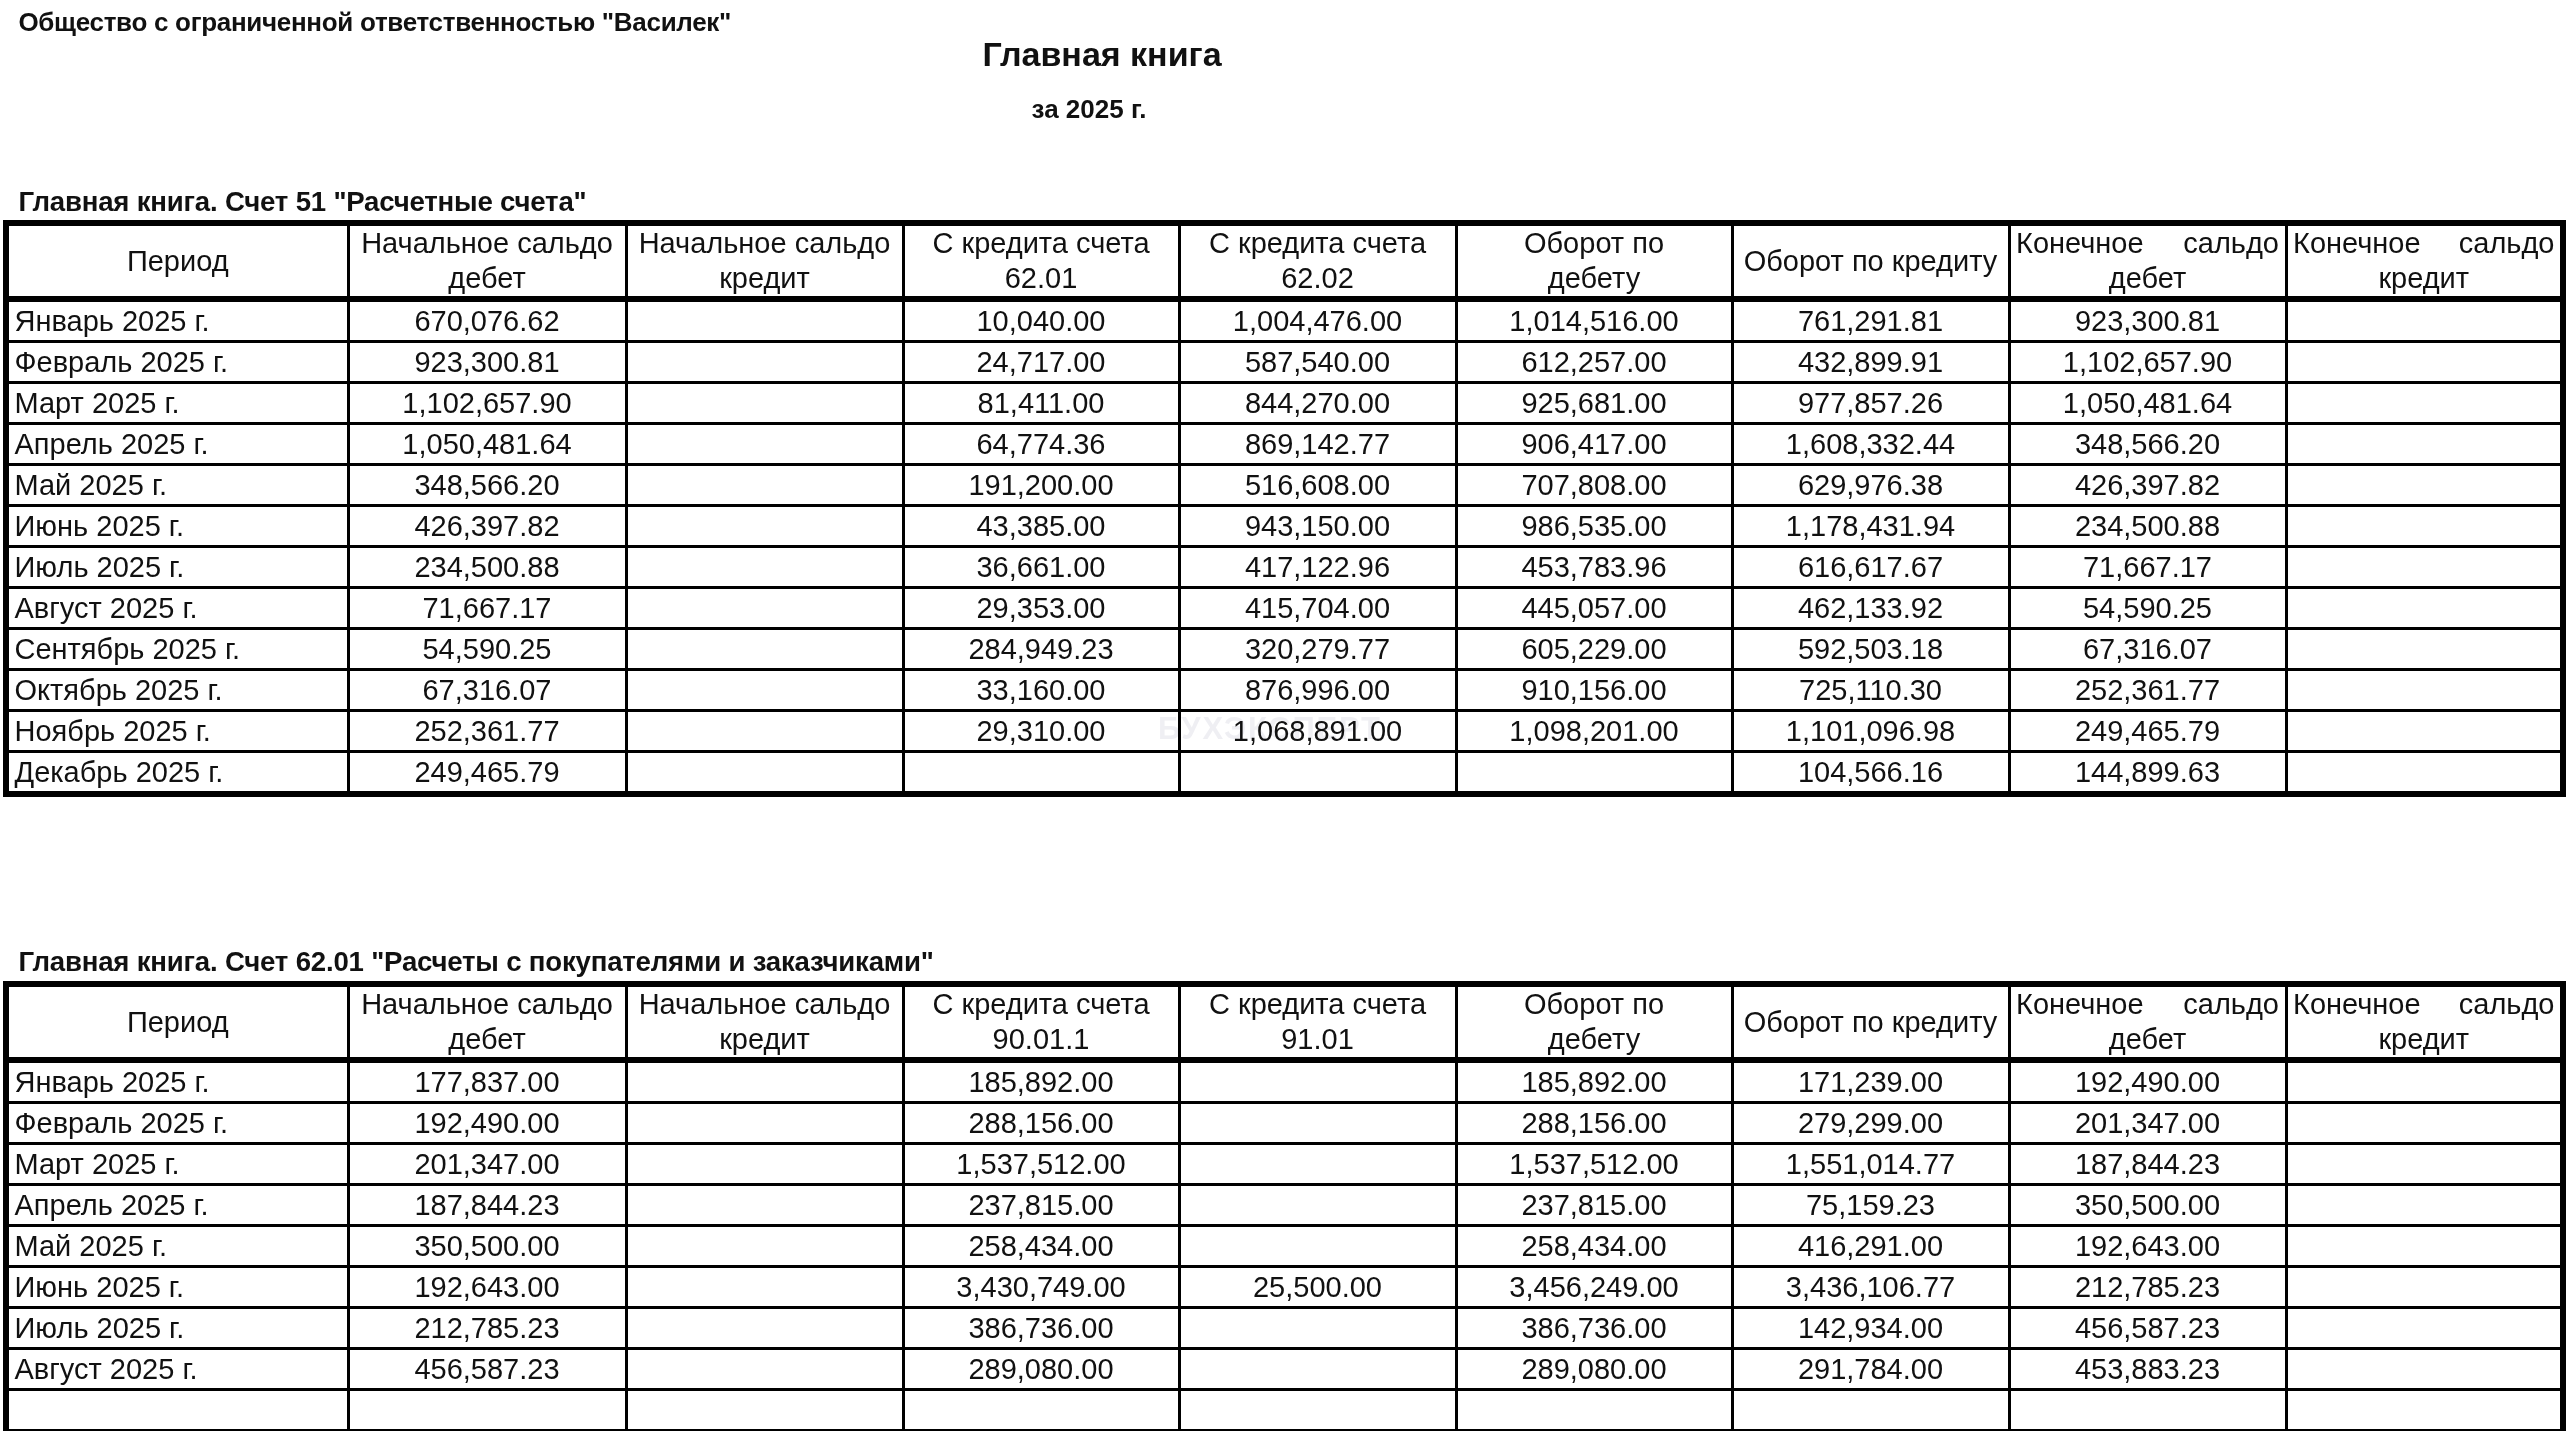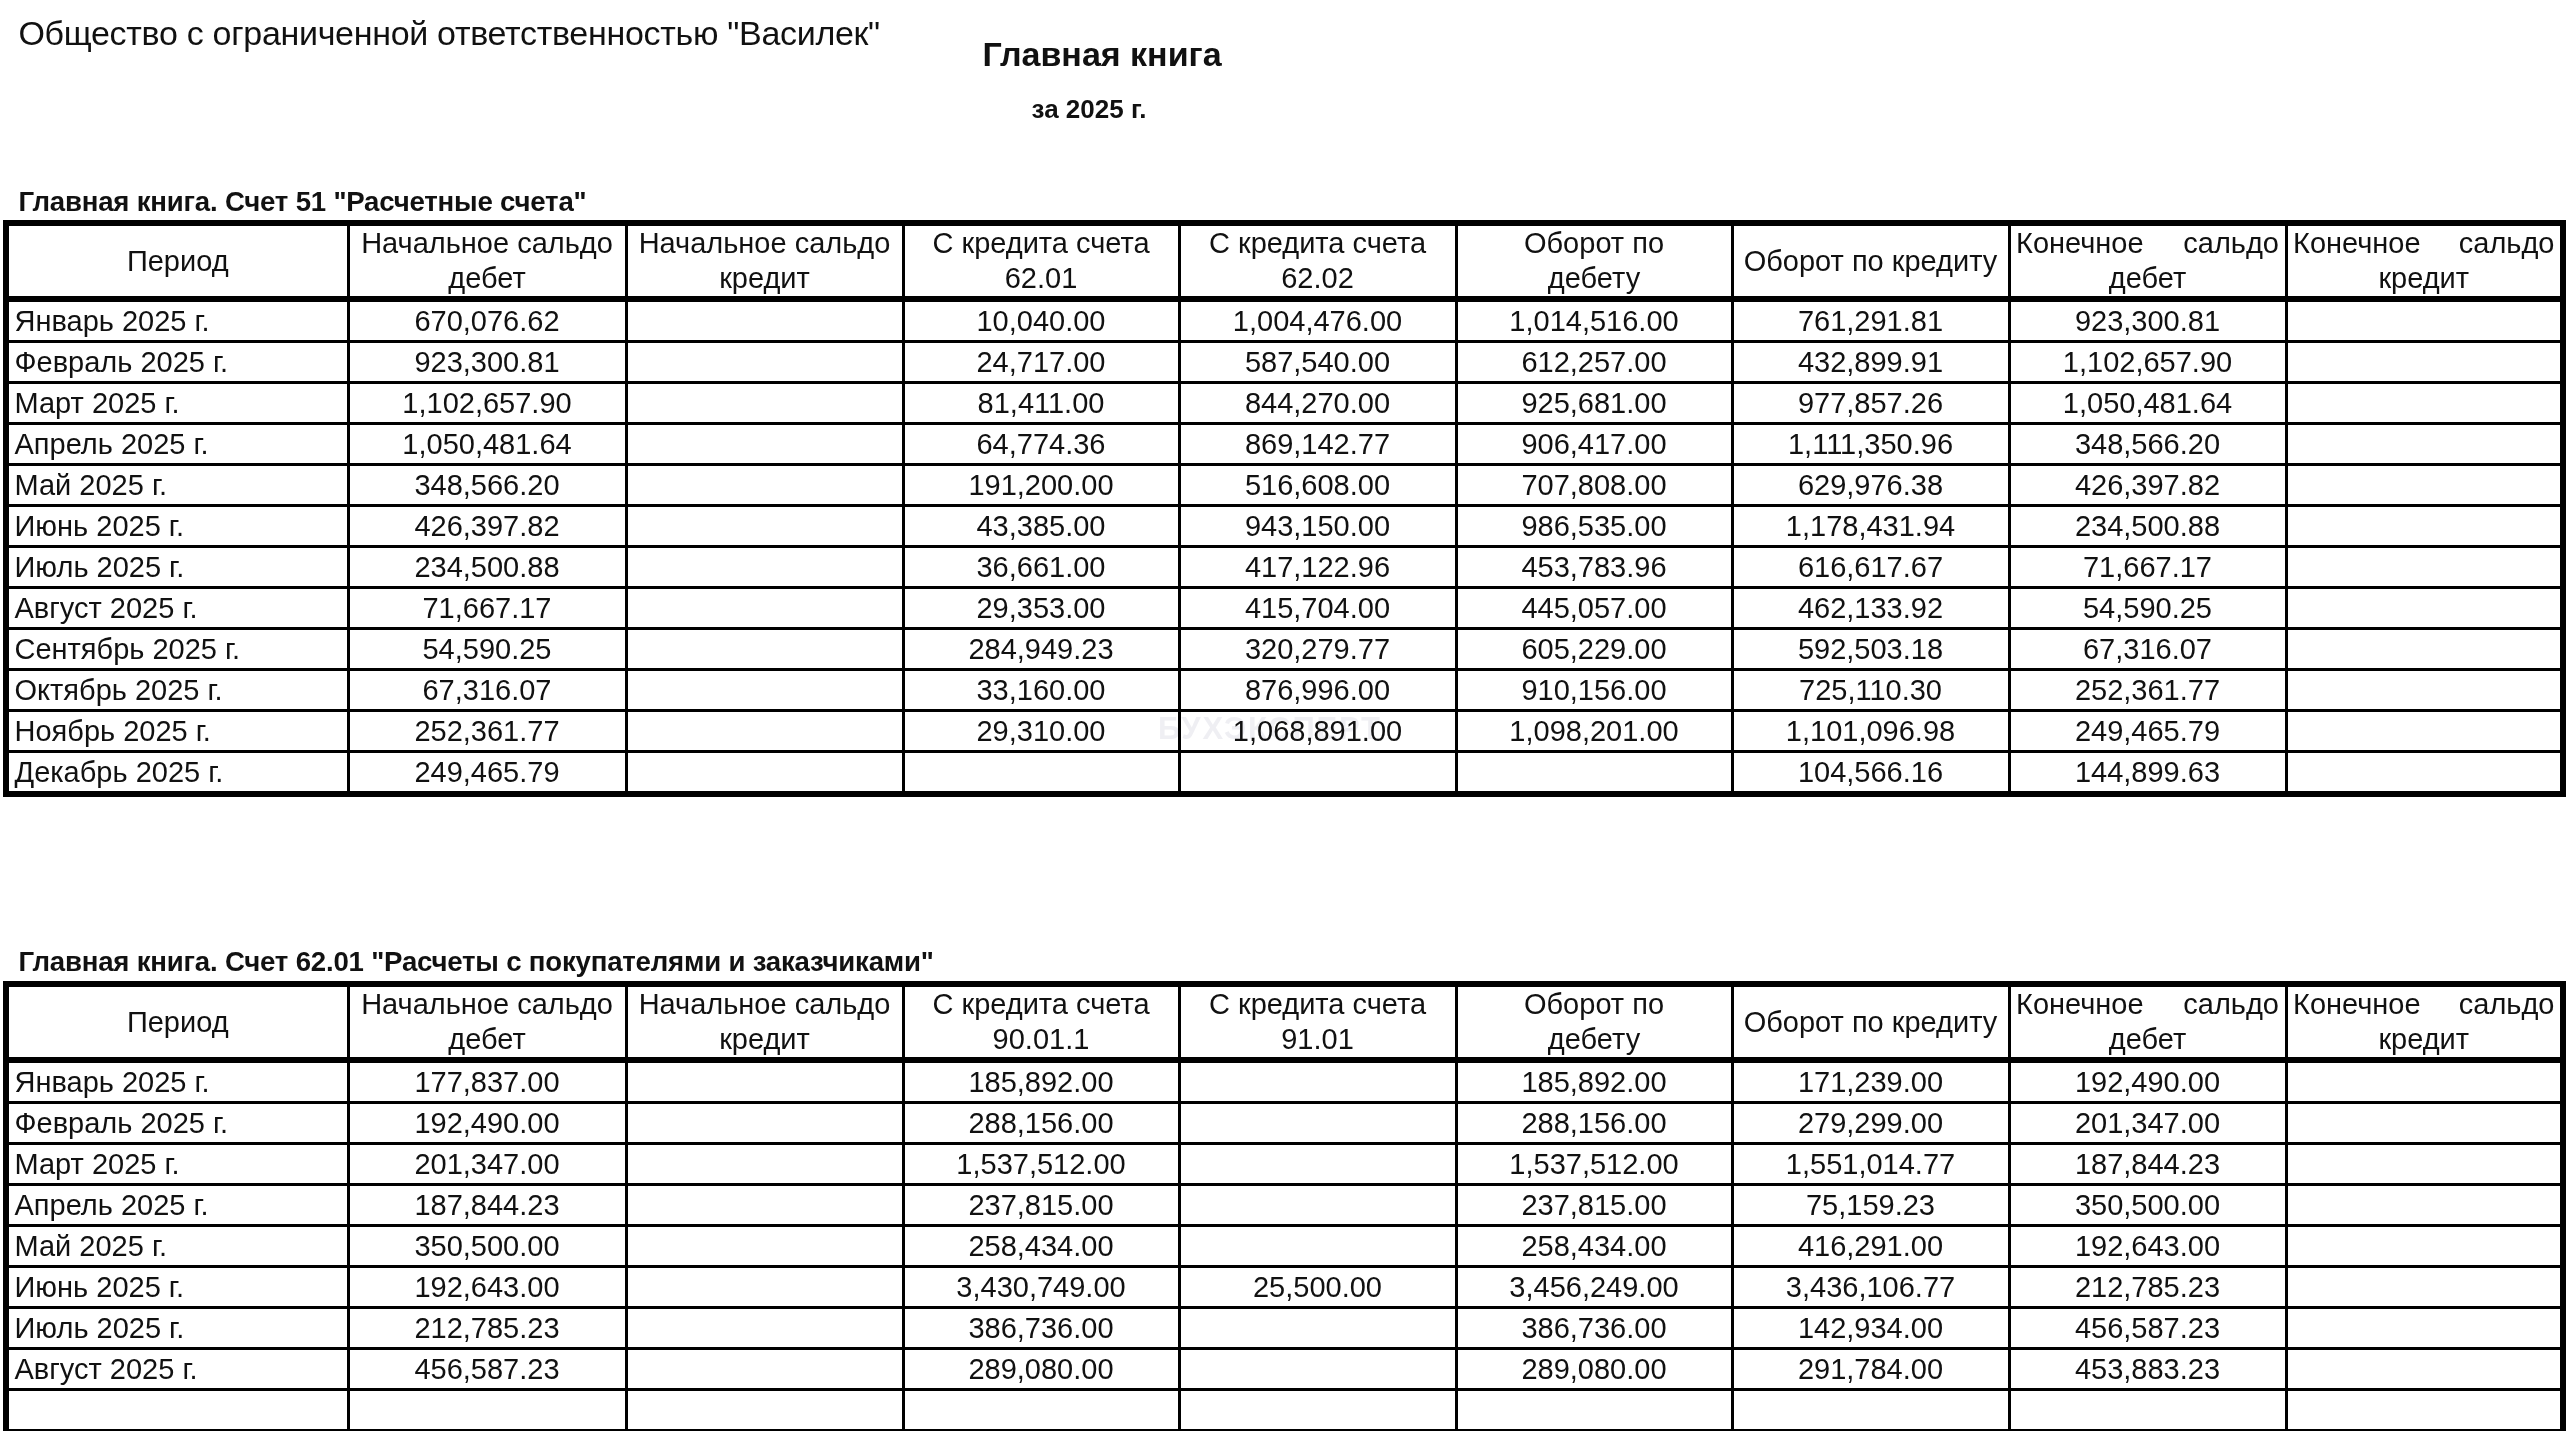--- a/index.html
+++ b/index.html
@@ -1,22 +1,22 @@
 <!DOCTYPE html>
 <html style="font-size:14.7px"><head>
 <meta charset="utf-8">
 <style>
   html, body { margin: 0; padding: 0; background: #ffffff; }
   body {
     width: 2576px; height: 1431px; overflow: hidden; position: relative;
     font-family: "Liberation Sans", "DejaVu Sans", sans-serif; color: #111;
   }
   .org {
-    position: absolute; left: 18.4px; top: 14px;
-    font-size: 34px; font-weight: normal; letter-spacing: -0.3px;
+    position: absolute; left: 18.4px; top: 7px;
+    font-size: 26px; font-weight: bold; letter-spacing: -0.3px;
   }
   .title {
     position: absolute; left: 0; width: 2204px; top: 35px; text-align: center;
     font-size: 34px; font-weight: bold;
   }
   .subtitle {
     position: absolute; left: 0; width: 2178px; top: 94px; text-align: center;
     font-size: 26px; font-weight: bold;
   }
   .section-title {
@@ -160,21 +160,21 @@
         <td>1,050,481.64</td>
         <td></td>
       </tr>
       <tr>
         <td class="period">Апрель 2025 г.</td>
         <td>1,050,481.64</td>
         <td></td>
         <td>64,774.36</td>
         <td>869,142.77</td>
         <td>906,417.00</td>
-        <td>1,111,350.96</td>
+        <td>1,608,332.44</td>
         <td>348,566.20</td>
         <td></td>
       </tr>
       <tr>
         <td class="period">Май 2025 г.</td>
         <td>348,566.20</td>
         <td></td>
         <td>191,200.00</td>
         <td>516,608.00</td>
         <td>707,808.00</td>

